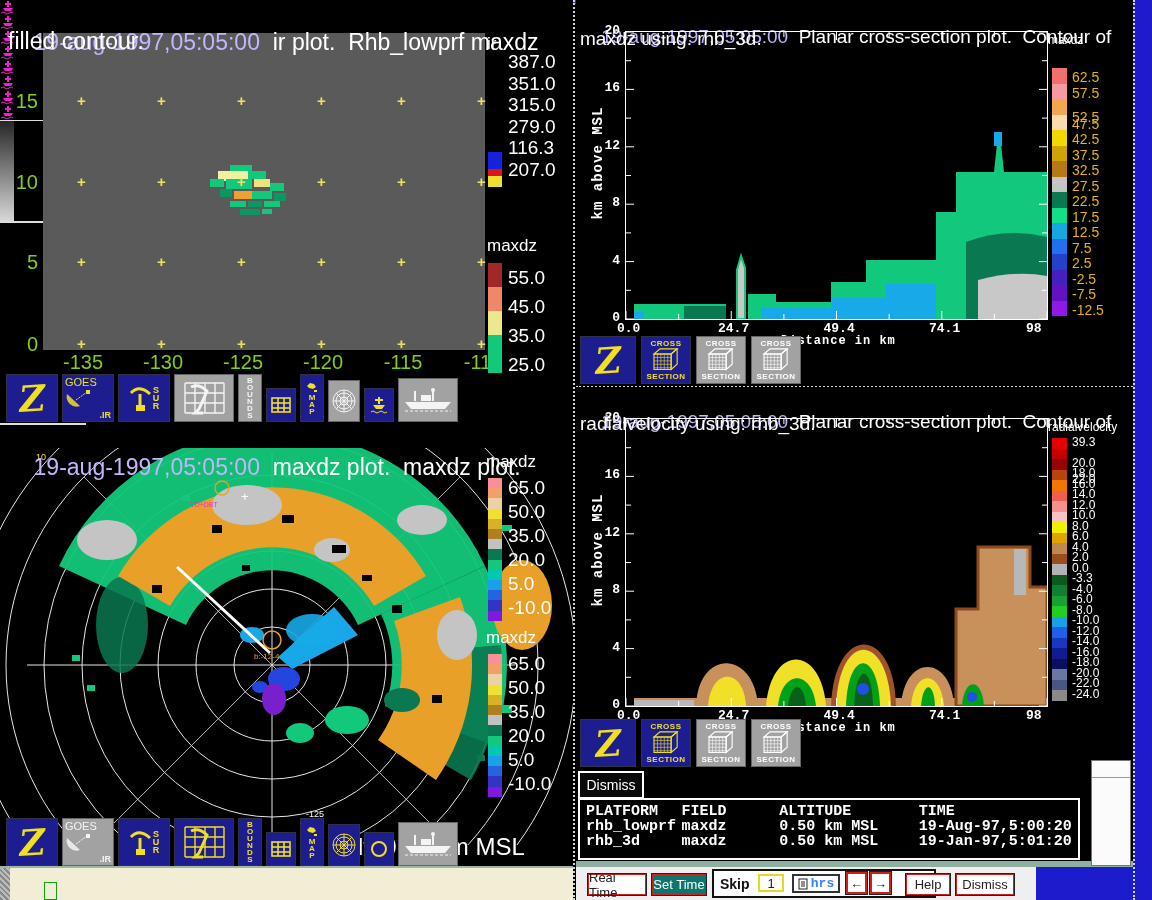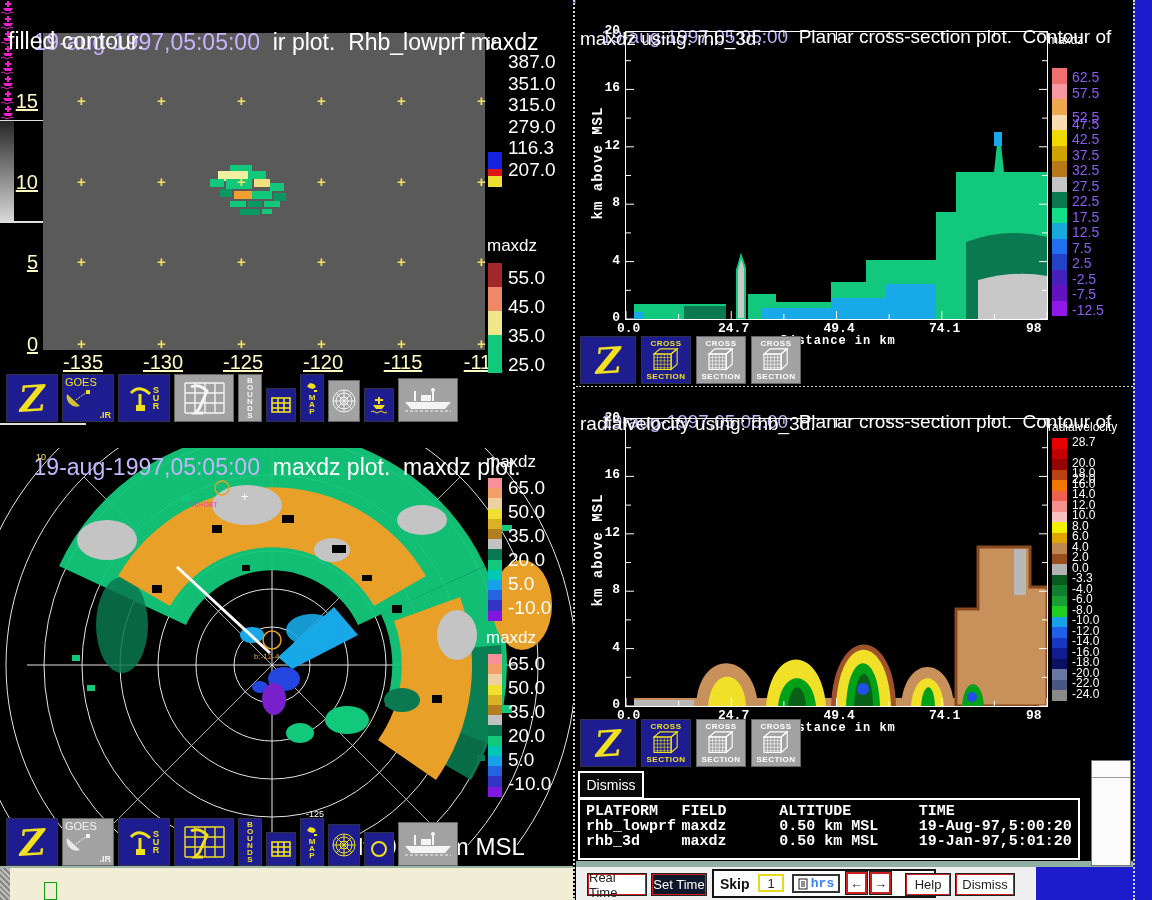--- a/index.html
+++ b/index.html
@@ -5,27 +5,27 @@
   html,body{margin:0;padding:0;background:#000;}
   body{width:1152px;height:900px;position:relative;overflow:hidden;
        font-family:"Liberation Sans",sans-serif;}
   .abs{position:absolute;}
   .panel{position:absolute;background:#000;}
   .title{position:absolute;white-space:pre;color:#fff;}
   .t-big{font-size:23px;}
   .t-med{font-size:19px;}
   .ttime{color:#c4b5fd;}
   .twhite{color:#ffffff;}
-  .ytick-tl,.xtick-tl{position:absolute;color:#fef9c3;font-size:20px;text-decoration:underline;}
+  .ytick-tl,.xtick-tl{position:absolute;color:#84cc16;font-size:20px;}
   .plus{position:absolute;color:#f0e060;font-size:15px;font-weight:bold;}
   .cb-title{position:absolute;color:#fff;font-size:17px;}
   .cb-title-sm{position:absolute;color:#fff;font-size:12px;}
   .cb-seg{position:absolute;}
   .cb-lab{position:absolute;color:#fff;font-size:19px;height:20px;line-height:20px;}
-  .cb-lab-md{position:absolute;color:#8b5cf6;font-size:14px;height:16px;line-height:16px;}
+  .cb-lab-md{position:absolute;color:#eab308;font-size:14px;height:16px;line-height:16px;}
   .cb-lab-sm{position:absolute;color:#fff;font-size:12px;height:11px;line-height:11px;}
   .icon-btn{position:absolute;display:flex;align-items:center;justify-content:center;
     box-sizing:border-box;border:1px solid #30304a;background:#1d1d8f;color:#f0e020;overflow:hidden;}
   .icon-btn.gray{background:#a2a2a2;color:#f4f4f4;border-color:#666;}
   .zlogo{font-family:"DejaVu Serif",serif;font-style:italic;font-weight:bold;font-size:36px;
     transform:rotate(-4deg);line-height:30px;}
   .vtext{display:inline-block;font-size:9px;font-weight:bold;line-height:8px;text-align:center;}
   .vtext.small{font-size:8px;line-height:7px;}
   .goes-wrap{position:relative;width:100%;height:100%;}
   .goes-top{position:absolute;left:2px;top:1px;font-size:11px;font-weight:normal;}
@@ -42,21 +42,21 @@
     font-family:"Liberation Mono",monospace;width:26px;height:14px;line-height:14px;}
   .xtick-x{position:absolute;color:#fff;font-size:13px;font-weight:bold;
     font-family:"Liberation Mono",monospace;height:14px;line-height:14px;}
   .axlab{position:absolute;color:#fff;font-size:13px;font-weight:bold;
     font-family:"Liberation Mono",monospace;letter-spacing:1px;}
   .ylab-rot{transform:rotate(-90deg);transform-origin:left top;width:170px;text-align:center;}
   .alt-label{position:absolute;color:#fff;font-size:24px;}
   .btn{position:absolute;box-sizing:border-box;background:#fff;border:1px solid #cc2020;
     outline:1px solid #222;color:#222;font-size:13px;display:flex;align-items:center;
     justify-content:center;cursor:default;}
-  .btn.dark{background:#0f172a;color:#fff;}
+  .btn.dark{background:#0f766e;color:#fff;}
   .term{position:absolute;background:#f2edd5;overflow:hidden;}
   .term-text{position:absolute;left:34px;top:-4px;color:#2a4a4a;font-weight:bold;font-size:15px;
     font-family:"Liberation Mono",monospace;white-space:pre;}
   .term-cursor{position:absolute;left:44px;top:14px;width:11px;height:16px;border:1px solid #10a010;}
   .term-scroll{position:absolute;left:0;top:0;width:10px;height:100%;
     background:repeating-linear-gradient(45deg,#bbb 0 2px,#888 2px 4px);}
   .sep{position:absolute;}
   .tbl{position:absolute;background:#000;border:2px solid #fff;box-sizing:border-box;
     color:#fff;font-family:"Liberation Mono",monospace;font-weight:bold;font-size:15px;}
   .tbl-row{display:flex;height:15px;line-height:15px;white-space:pre;}
@@ -793,21 +793,21 @@
       <div class="cb-seg" style="left: 476px; top: 208.5px; width: 15px; height: 10.5px; background: rgb(24, 160, 52);"></div>
       <div class="cb-seg" style="left: 476px; top: 219px; width: 15px; height: 10.5px; background: rgb(32, 208, 32);"></div>
       <div class="cb-seg" style="left: 476px; top: 229.5px; width: 15px; height: 10.5px; background: rgb(24, 160, 232);"></div>
       <div class="cb-seg" style="left: 476px; top: 240px; width: 15px; height: 10.5px; background: rgb(32, 96, 232);"></div>
       <div class="cb-seg" style="left: 476px; top: 250.5px; width: 15px; height: 10.5px; background: rgb(24, 56, 194);"></div>
       <div class="cb-seg" style="left: 476px; top: 261px; width: 15px; height: 10.5px; background: rgb(16, 28, 146);"></div>
       <div class="cb-seg" style="left: 476px; top: 271.5px; width: 15px; height: 10.5px; background: rgb(10, 16, 96);"></div>
       <div class="cb-seg" style="left: 476px; top: 282px; width: 15px; height: 10.5px; background: rgb(104, 120, 162);"></div>
       <div class="cb-seg" style="left: 476px; top: 292.5px; width: 15px; height: 10.5px; background: rgb(72, 88, 130);"></div>
       <div class="cb-seg" style="left: 476px; top: 303px; width: 15px; height: 10.5px; background: rgb(138, 138, 138);"></div>
-      <div class="cb-lab-sm" style="left: 496px; top: 49.75px;">28.7</div>
+      <div class="cb-lab-sm" style="left: 496px; top: 49.75px;">39.3</div>
       <div class="cb-lab-sm" style="left: 496px; top: 60.25px; margin-top: 27px;">22.0</div>
       <div class="cb-lab-sm" style="left: 496px; top: 70.75px;">20.0</div>
       <div class="cb-lab-sm" style="left: 496px; top: 81.25px;">18.0</div>
       <div class="cb-lab-sm" style="left: 496px; top: 91.75px;">16.0</div>
       <div class="cb-lab-sm" style="left: 496px; top: 102.25px;">14.0</div>
       <div class="cb-lab-sm" style="left: 496px; top: 112.75px;">12.0</div>
       <div class="cb-lab-sm" style="left: 496px; top: 123.25px;">10.0</div>
       <div class="cb-lab-sm" style="left: 496px; top: 133.75px;">8.0</div>
       <div class="cb-lab-sm" style="left: 496px; top: 144.25px;">6.0</div>
       <div class="cb-lab-sm" style="left: 496px; top: 154.75px;">4.0</div>

